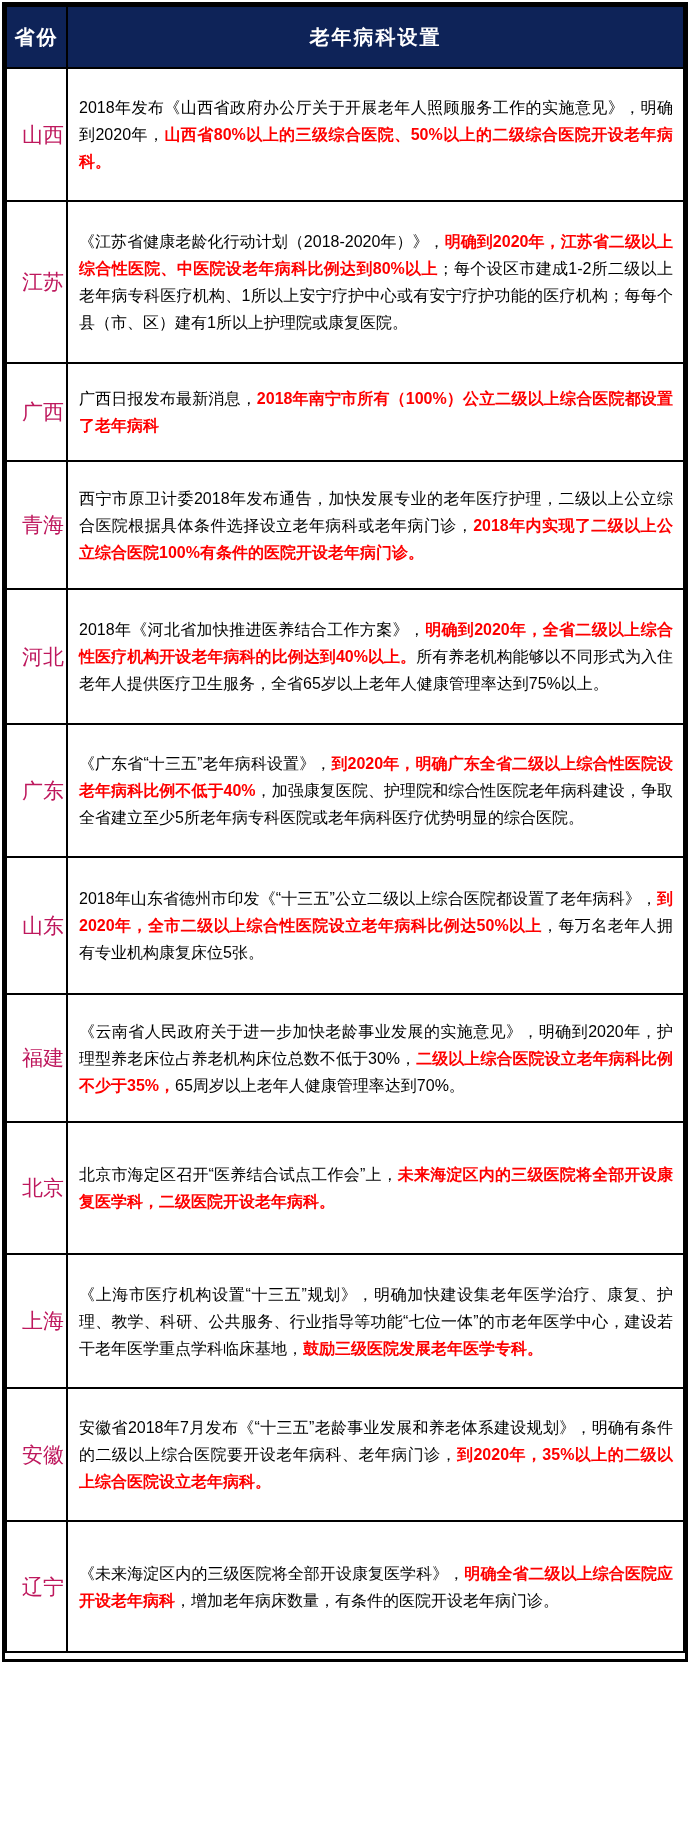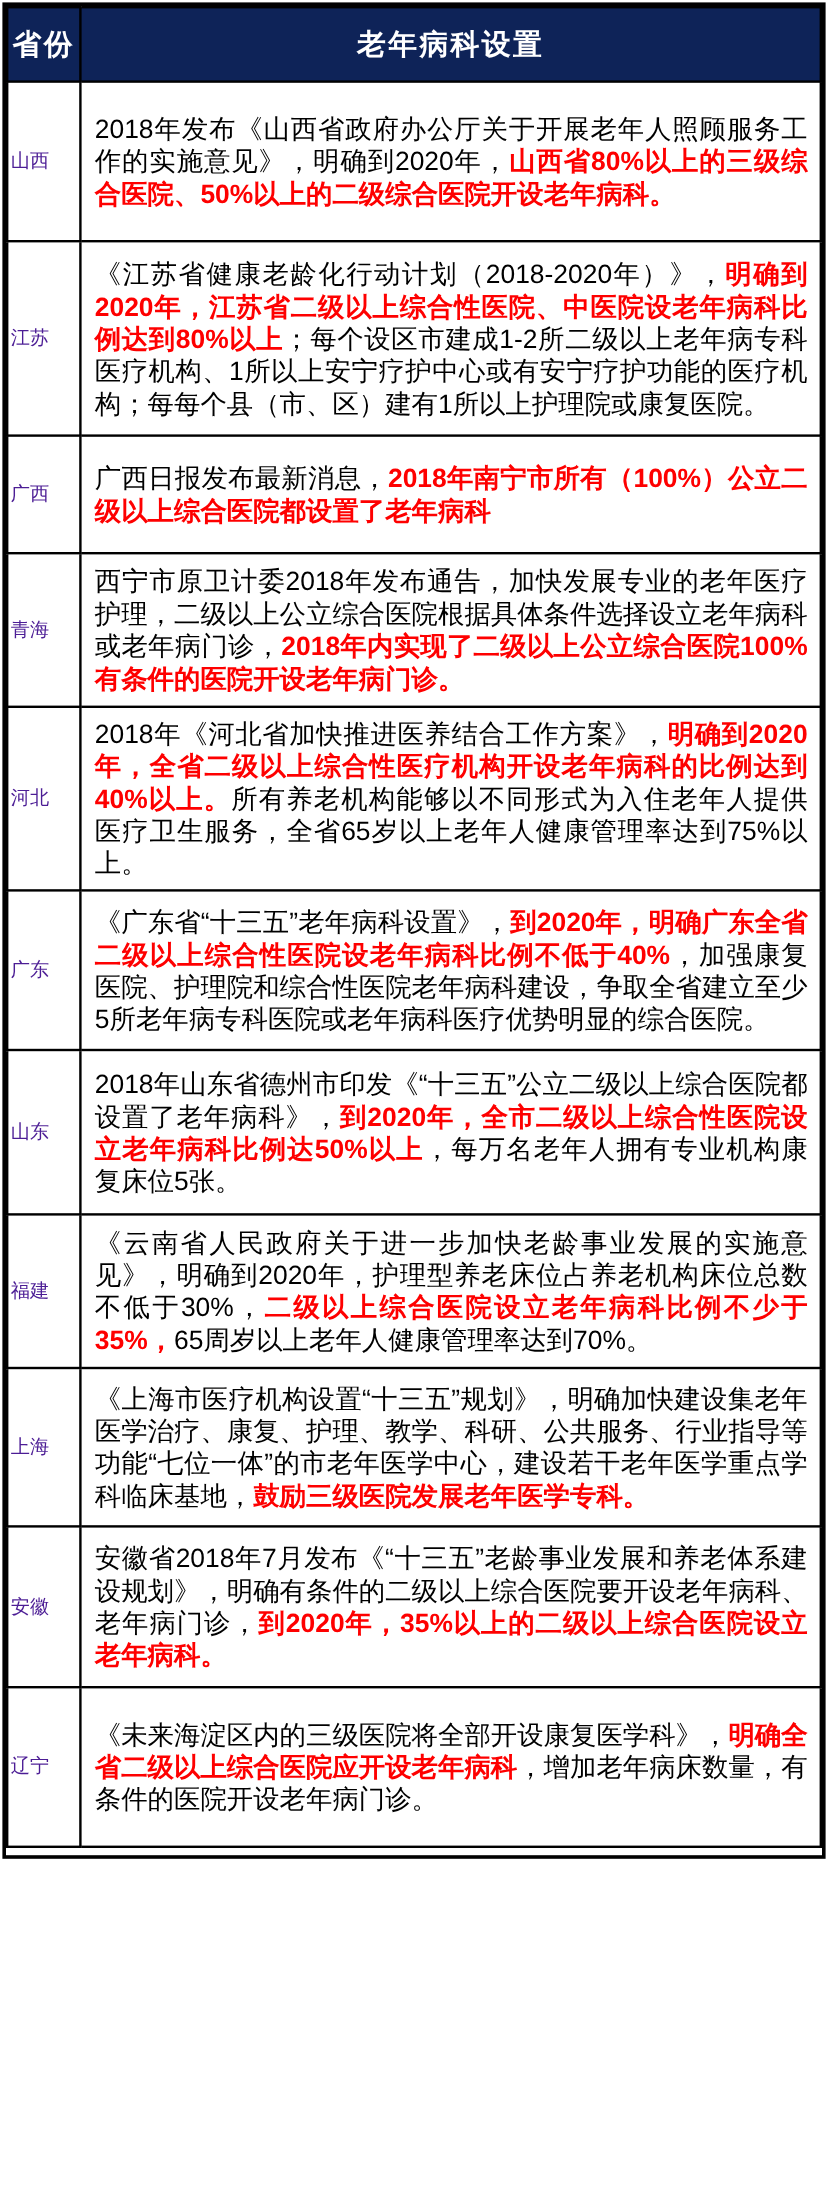--- a/index.html
+++ b/index.html
@@ -24,33 +24,33 @@
     width:100%;
     border-collapse:collapse;
     table-layout:fixed;
   }
   col.c-province{width:61px;}
   th,td{border:2px solid var(--border);vertical-align:middle;}
   thead tr{height:62px;}
   thead th{
     background:var(--header-bg);
     color:#ffffff;
-    font-size:24px;
+    font-size:20px;
     font-weight:bold;
     text-align:center;
     letter-spacing:2px;
   }
   td.province{
-    text-align:left;
-    font-size:16px;
-    color:#4c1d95;
+    text-align:right;
+    font-size:21px;
+    color:#be185d;
     padding:0 2px;
   }
   td.policy{
-    font-size:22px;
+    font-size:16px;
     line-height:27px;
     text-align:justify;
     padding:8px 10px 8px 11px;
     color:#000;
   }
   td.policy .em{
     color:var(--emphasis);
     font-weight:bold;
   }
   tbody tr:nth-child(1){height:133px;}
@@ -109,20 +109,24 @@
       </tr>
       <tr>
         <td class="province">山东</td>
         <td class="policy"><span>2018年山东省德州市印发《“十三五”公立二级以上综合医院都设置了老年病科》，</span><span class="em">到2020年，全市二级以上综合性医院设立老年病科比例达50%以上</span><span>，每万名老年人拥有专业机构康复床位5张。</span></td>
       </tr>
       <tr>
         <td class="province">福建</td>
         <td class="policy"><span>《云南省人民政府关于进一步加快老龄事业发展的实施意见》，明确到2020年，护理型养老床位占养老机构床位总数不低于30%，</span><span class="em">二级以上综合医院设立老年病科比例不少于35%，</span><span>65周岁以上老年人健康管理率达到70%。</span></td>
       </tr>
       <tr>
+        <td class="province">北京</td>
+        <td class="policy"><span>北京市海定区召开“医养结合试点工作会”上，</span><span class="em">未来海淀区内的三级医院将全部开设康复医学科，二级医院开设老年病科。</span><span></span></td>
+      </tr>
+      <tr>
         <td class="province">上海</td>
         <td class="policy"><span>《上海市医疗机构设置“十三五”规划》，明确加快建设集老年医学治疗、康复、护理、教学、科研、公共服务、行业指导等功能“七位一体”的市老年医学中心，建设若干老年医学重点学科临床基地，</span><span class="em">鼓励三级医院发展老年医学专科。</span><span></span></td>
       </tr>
       <tr>
         <td class="province">安徽</td>
         <td class="policy"><span>安徽省2018年7月发布《“十三五”老龄事业发展和养老体系建设规划》，明确有条件的二级以上综合医院要开设老年病科、老年病门诊，</span><span class="em">到2020年，35%以上的二级以上综合医院设立老年病科。</span><span></span></td>
       </tr>
       <tr>
         <td class="province">辽宁</td>
         <td class="policy"><span>《未来海淀区内的三级医院将全部开设康复医学科》，</span><span class="em">明确全省二级以上综合医院应开设老年病科</span><span>，增加老年病床数量，有条件的医院开设老年病门诊。</span></td>

